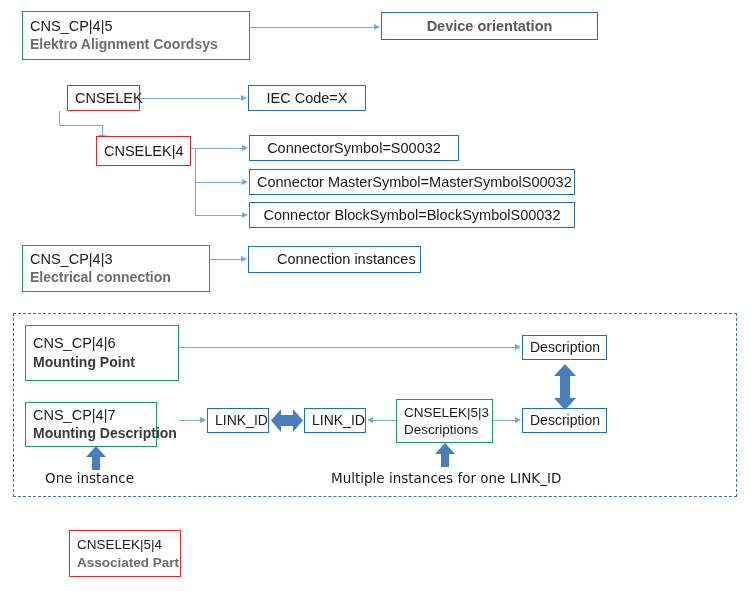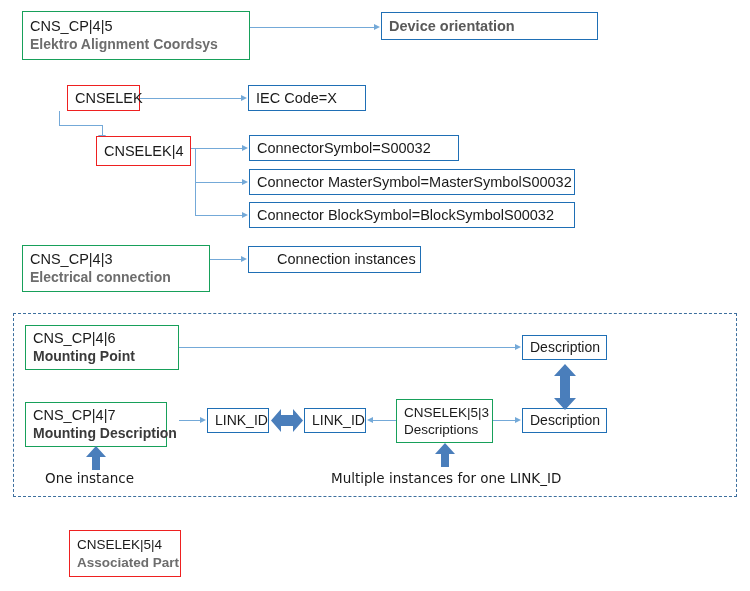--- a/index.html
+++ b/index.html
@@ -36,21 +36,21 @@
     font-size:14px;
     font-weight:bold;
     color:#6d6d6d;
     white-space:nowrap;
     margin-top:1px;
   }
   .node.green{border:1.6px solid #17a05a;}
   .node.red{border:1.8px solid #ee2020;margin-left:44px;}
   .node.blue{border:1.6px solid #1f6fb5;}
 
-  .node.single{justify-content:center;}
+  .node.single{justify-content:center;text-align:center;}
   .node.single .l1{font-size:14.5px;}
 
   
   .node .l2.dark{color:#3a3a3a;}
 
   
   #dashed-region{
     position:absolute;
     box-sizing:border-box;
     border:1.4px dashed #3d6f9e;
@@ -174,37 +174,37 @@
     <span class="l2">Electrical connection</span>
   </div>
 
   <div class="hline" style="left:210px; top:259px; width:32px;"></div>
   <div class="arrowR" style="left:241px; top:255.5px;"></div>
 
   <div class="node blue single" style="left:248px; top:246px; width:173px; height:27px;padding-left:28px;">
     <span class="l1">Connection instances</span>
   </div>
 
-  <div class="node green" style="left:25px; top:325px; width:154px; height:45px;">
+  <div class="node green" style="left:25px; top:325px; width:154px; height:56px;">
     <span class="l1">CNS_CP|4|6</span>
     <span class="l2 dark">Mounting Point</span>
   </div>
 
   <div class="hline" style="left:179px; top:347px; width:337px;"></div>
   <div class="arrowR" style="left:515px; top:343.5px;"></div>
 
   <div class="node blue single" style="left:522px; top:335px; width:85px; height:25px;">
     <span class="l1" style="font-size:14px;">Description</span>
   </div>
 
   <svg class="blockarrow" style="left:553px; top:364px;" width="24" height="46" viewBox="0 0 24 46">
     <polygon points="12,0 23,12 17,12 17,34 23,34 12,46 1,34 7,34 7,12 1,12" fill="#4a7ebb"></polygon>
   </svg>
 
-  <div class="node green" style="left:25px; top:402px; width:142px; height:45px;">
+  <div class="node green" style="left:25px; top:402px; width:132px; height:45px;">
     <span class="l1">CNS_CP|4|7</span>
     <span class="l2 dark">Mounting Description</span>
   </div>
 
   <div class="hline" style="left:179px; top:420px; width:22px;"></div>
   <div class="arrowR" style="left:200px; top:416.5px;"></div>
 
   <div class="node blue single" style="left:207px; top:408px; width:62px; height:25px;">
     <span class="l1" style="font-size:14px;">LINK_ID</span>
   </div>

